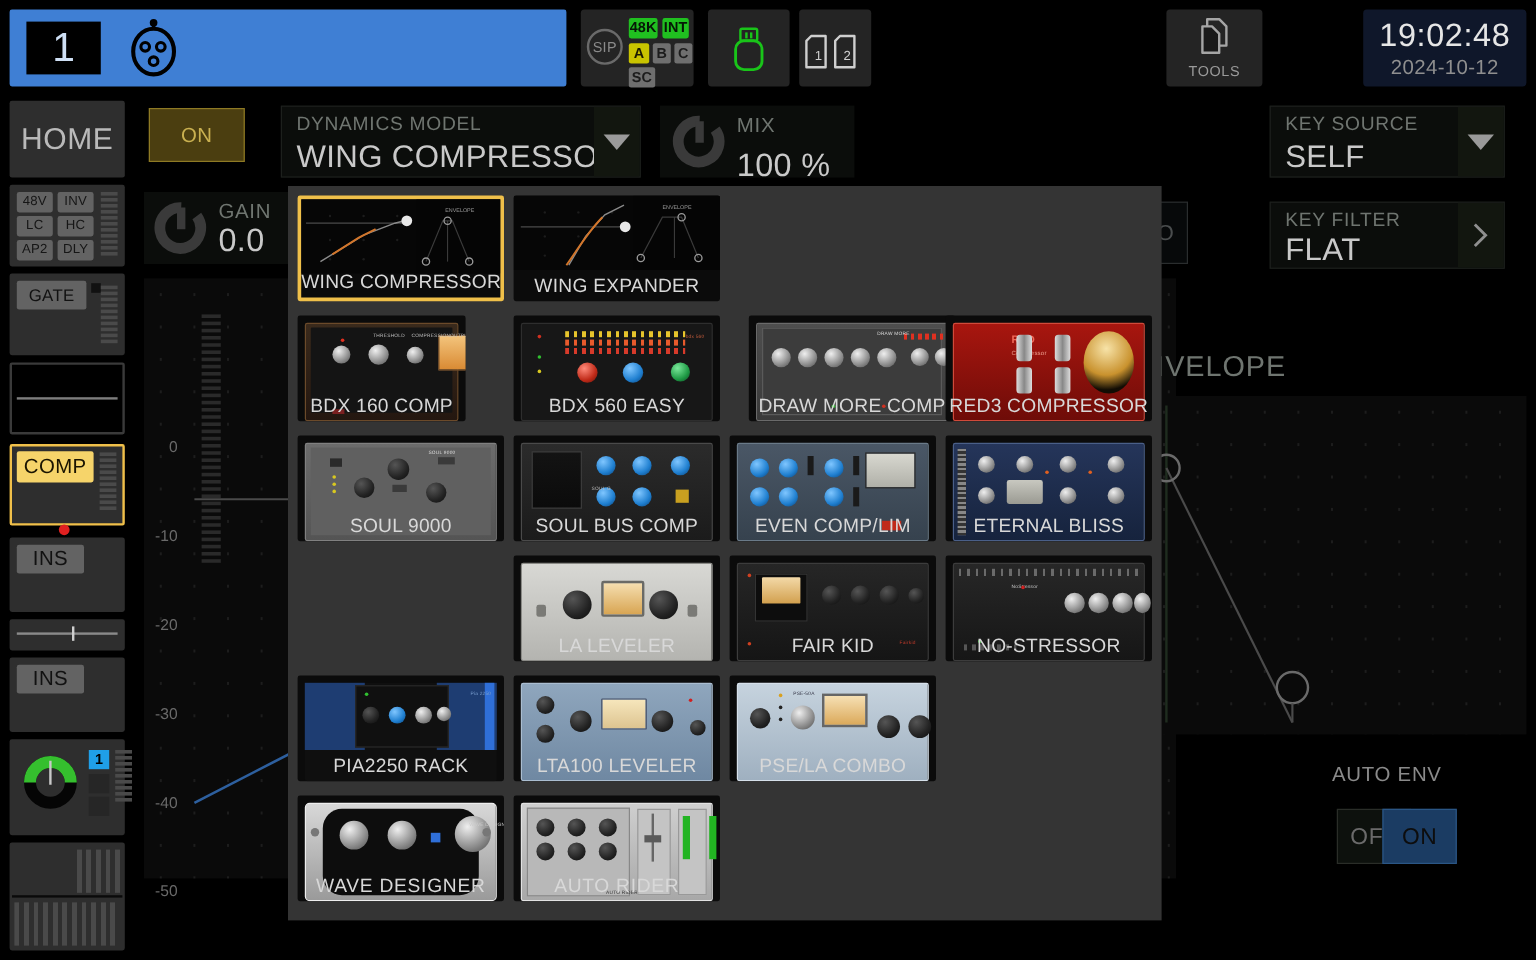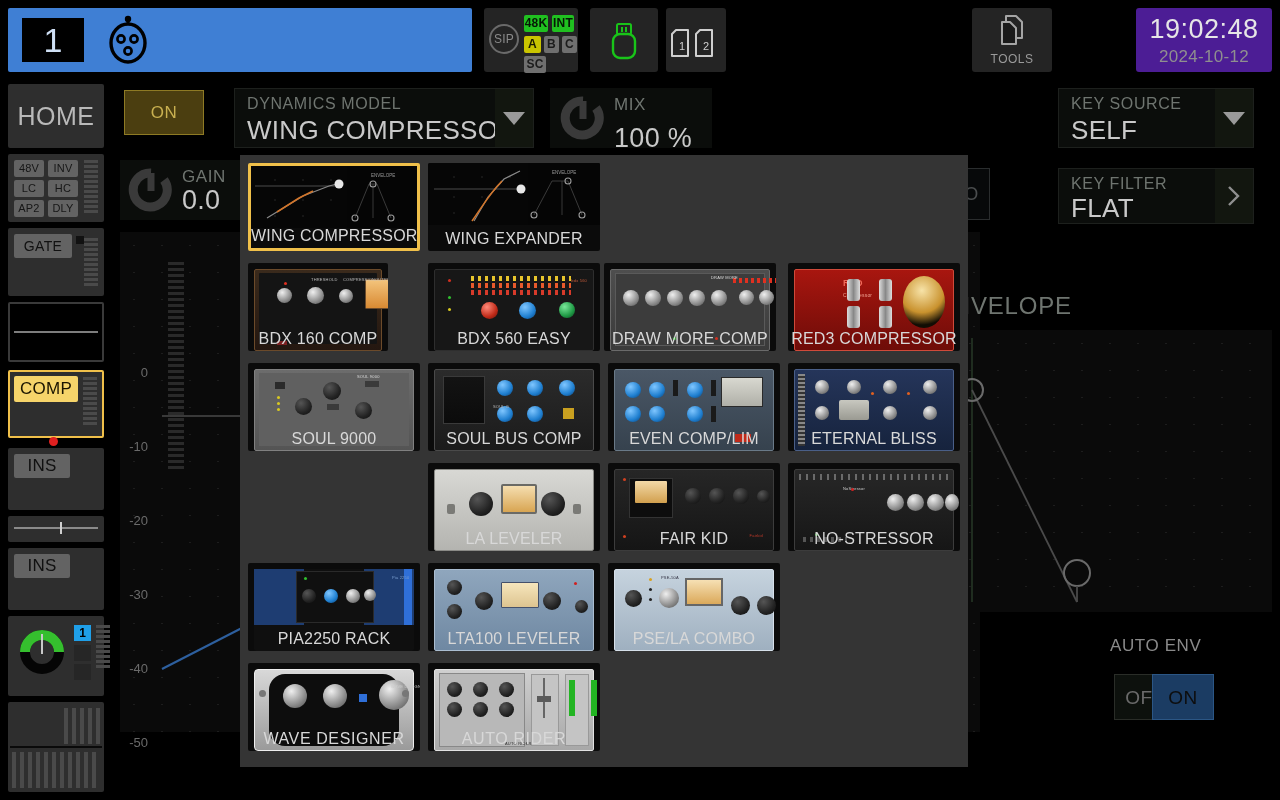--- a/index.html
+++ b/index.html
@@ -50,21 +50,21 @@
   #usb-box { left: 590px; width: 68px; }
   #sd-box  { left: 666px; width: 60px; }
   #tools-box {
     left: 972px; width: 80px; background: #242424;
   }
   .tools-label {
     position: absolute; left: 0; bottom: 6px; width: 100%;
     text-align: center; color: #9a9a9a; font-size: 12px; letter-spacing: .5px;
   }
   #clock-box {
-    left: 1136px; width: 136px; background: #4c1d95;
+    left: 1136px; width: 136px; background: #0f172a;
   }
   .clock-time {
     position: absolute; left: 0; top: 6px; width: 100%; text-align: center;
     color: #e6e6e6; font-size: 27px; letter-spacing: .5px;
   }
   .clock-date {
     position: absolute; left: 0; top: 39px; width: 100%; text-align: center;
     color: #8f8f8f; font-size: 17px; letter-spacing: .3px;
   }
 
@@ -544,21 +544,21 @@
         <div class="kn blue" style="left:84px;top:32px;width:17px;height:17px;"></div>
         <div class="kn" style="left:124px;top:32px;width:16px;height:16px;background:radial-gradient(circle at 35% 30%,#7ae89a,#1f9a45 60%,#0b4420);"></div>
         <div class="led" style="left:13px;top:9px;background:#d03020;"></div>
         <div class="led" style="left:13px;top:26px;background:#30c030;"></div>
         <div class="led" style="left:13px;top:38px;background:#d8c820;"></div>
         <div class="txt-tiny" style="right:6px;top:8px;color:#c05a3a;">bdx 560</div>
       </div>
       <div class="dd-label">BDX 560 EASY</div>
     </div>
 
-    <div class="dd-item" style="left:364px; top:108px; width:172px; height:88px;">
+    <div class="dd-item" style="left:384px; top:108px; width:172px; height:88px;">
       <div class="dev" style="background:linear-gradient(#4e4e4e,#3a3a3a);border:1px solid #6a6a6a;">
         <div style="position:absolute;left:4px;top:3px;right:4px;bottom:4px;background:#3c3c3c;border:1px solid #5a5a5a;"></div>
         <div class="kn" style="left:12px;top:20px;width:16px;height:16px;"></div>
         <div class="kn" style="left:34px;top:20px;width:16px;height:16px;"></div>
         <div class="kn" style="left:56px;top:20px;width:16px;height:16px;"></div>
         <div class="kn" style="left:78px;top:20px;width:16px;height:16px;"></div>
         <div class="kn" style="left:100px;top:20px;width:16px;height:16px;"></div>
         <div class="kn" style="left:128px;top:20px;width:15px;height:15px;"></div>
         <div class="kn" style="left:148px;top:20px;width:15px;height:15px;"></div>
         <div style="position:absolute;left:122px;top:8px;width:44px;height:5px;background:repeating-linear-gradient(90deg,#e03020 0 3px,transparent 3px 6px);"></div>

